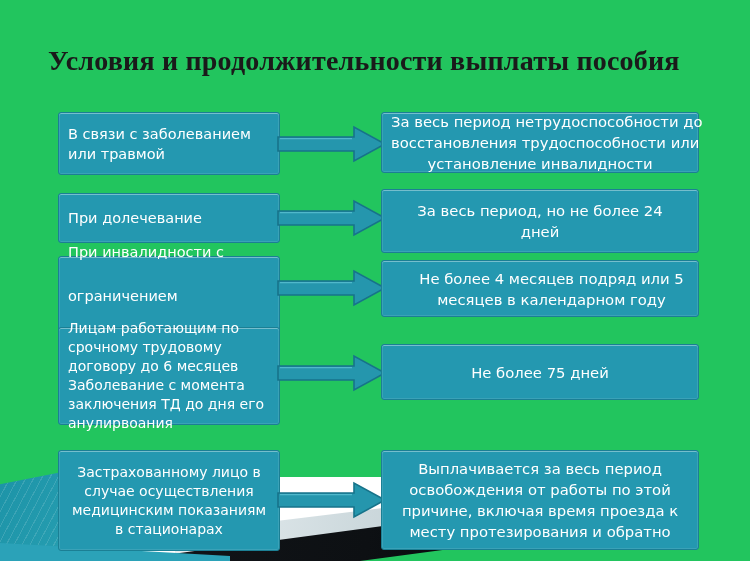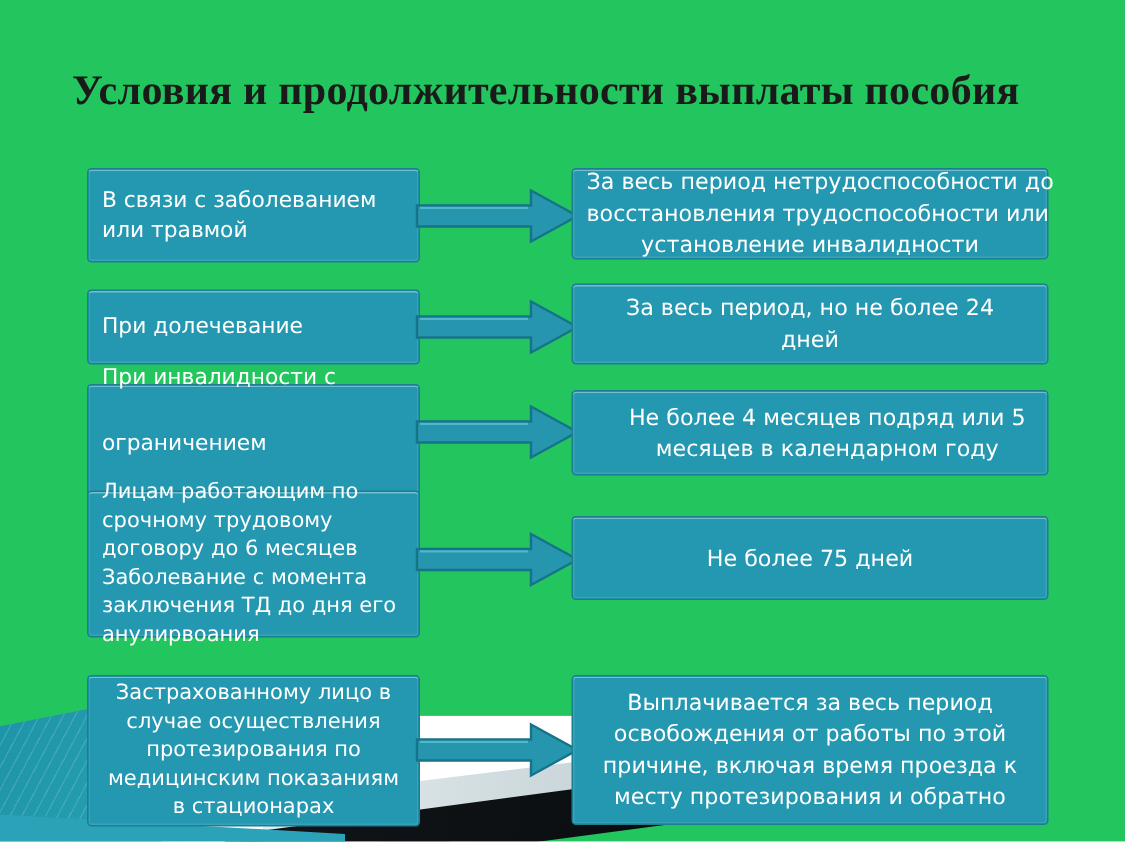--- a/index.html
+++ b/index.html
@@ -167,21 +167,21 @@
 
   <div class="box left-box" style="left:58px; top:193px; width:222px; height:50px;">
     <span class="line">При долечевание</span>
   </div>
   <div class="arrow" style="left:278px; top:200px; width:108px; height:36px;">
     <svg width="108" height="36" viewBox="0 0 108 36">
       <polygon points="0,11 76,11 76,1 107,18 76,35 76,25 0,25" fill="#2596ad" stroke="#17738a" stroke-width="1.6" stroke-linejoin="miter"></polygon>
       <polyline points="2,12.6 74,12.6" fill="none" stroke="#5fc3d6" stroke-width="1.4" opacity="0.75"></polyline>
     </svg>
   </div>
-  <div class="box right-box" style="left:381px; top:189px; width:318px; height:54px;">
+  <div class="box right-box" style="left:381px; top:189px; width:318px; height:64px;">
     <span class="line">За весь период, но не более 24</span>
     <span class="line">дней</span>
   </div>
 
   <div class="box left-box" style="left:58px; top:256px; width:222px; height:80px;gap:24px;">
     <span class="line">При инвалидности с</span>
     <span class="line">ограничением</span>
     <span class="line">способности к труду</span>
   </div>
   <div class="arrow" style="left:278px; top:270px; width:108px; height:36px;">
@@ -209,21 +209,20 @@
       <polyline points="2,12.6 74,12.6" fill="none" stroke="#5fc3d6" stroke-width="1.4" opacity="0.75"></polyline>
     </svg>
   </div>
   <div class="box right-box" style="left:381px; top:344px; width:318px; height:56px;">
     <span class="line">Не более 75 дней</span>
   </div>
 
   <div class="box left-box center-text" style="left:58px; top:450px; width:222px; height:101px; line-height:19px; font-size:14px;justify-content:center;">
     <span class="line">Застрахованному лицо в</span>
     <span class="line">случае осуществления</span>
-    <span class="line">протезирования по</span>
     <span class="line">медицинским показаниям</span>
     <span class="line">в стационарах</span>
   </div>
   <div class="arrow" style="left:278px; top:482px; width:108px; height:36px;">
     <svg width="108" height="36" viewBox="0 0 108 36">
       <polygon points="0,11 76,11 76,1 107,18 76,35 76,25 0,25" fill="#2596ad" stroke="#17738a" stroke-width="1.6" stroke-linejoin="miter"></polygon>
       <polyline points="2,12.6 74,12.6" fill="none" stroke="#5fc3d6" stroke-width="1.4" opacity="0.75"></polyline>
     </svg>
   </div>
   <div class="box right-box" style="left:381px; top:450px; width:318px; height:100px;">

